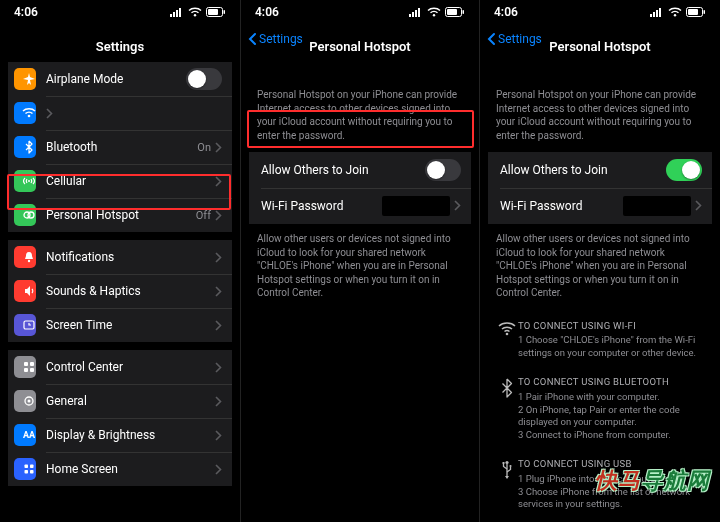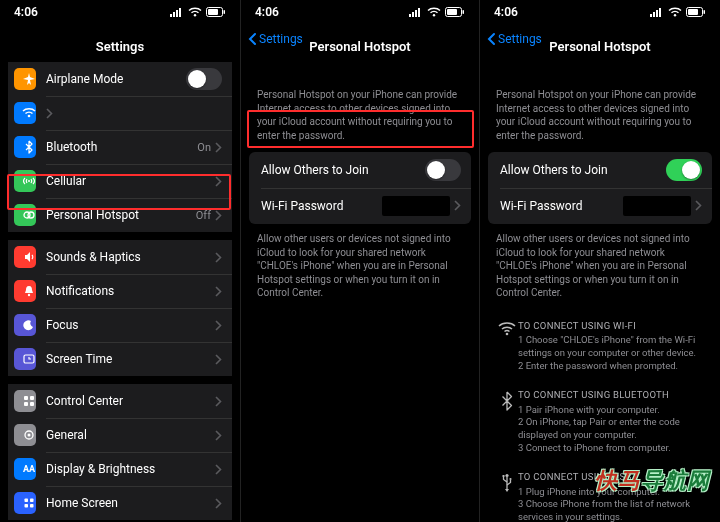--- a/index.html
+++ b/index.html
@@ -164,21 +164,21 @@
     font-size: 10px;
   }
   .hp-scroller::-webkit-scrollbar { width: 0; }
   .hp-desc {
     padding: 0 8px 10px 8px;
     line-height: 1.35;
     margin-top: 20px;
   }
   .hp-group {
     background: #1c1c1e;
-    border-radius: 6px;
+    border-radius: 0;
     overflow: hidden;
   }
   .hp-row {
     display: flex;
     align-items: center;
     height: 36px;
     padding: 0 10px 0 12px;
     position: relative;
   }
   .hp-row + .hp-row::before {
@@ -355,48 +355,37 @@
           <span class="chev"><svg width="7" height="11" viewBox="0 0 7 11">
                 <path d="M1 1 L5.5 5.5 L1 10" stroke="#5a5a5e" stroke-width="1.6" fill="none"></path>
               </svg></span>
         </div>
       </div>
 
       <div class="group">
         <div class="row">
           <div class="icon-box ic-red">
               <svg width="14" height="14" viewBox="0 0 14 14">
+                <path d="M7 2 C4.5 2 4 4 4 6 L3 9 H11 L10 6 C10 4 9.5 2 7 2 Z" fill="#fff"></path>
+                <circle cx="7" cy="11" r="1.2" fill="#fff"></circle>
+              </svg>
+            </div>
+          <span class="label">Notifications</span>
+          <span class="chev"><svg width="7" height="11" viewBox="0 0 7 11">
+                <path d="M1 1 L5.5 5.5 L1 10" stroke="#5a5a5e" stroke-width="1.6" fill="none"></path>
+              </svg></span>
+        </div>
+        <div class="row">
+          <div class="icon-box ic-red">
+              <svg width="14" height="14" viewBox="0 0 14 14">
                 <path d="M3 5 H5 L8 2 V12 L5 9 H3 Z" fill="#fff"></path>
                 <path d="M10 5 C11 6 11 8 10 9" stroke="#fff" stroke-width="1.2" fill="none"></path>
               </svg>
             </div>
           <span class="label">Sounds &amp; Haptics</span>
-          <span class="chev"><svg width="7" height="11" viewBox="0 0 7 11">
-                <path d="M1 1 L5.5 5.5 L1 10" stroke="#5a5a5e" stroke-width="1.6" fill="none"></path>
-              </svg></span>
-        </div>
-        <div class="row">
-          <div class="icon-box ic-red">
-              <svg width="14" height="14" viewBox="0 0 14 14">
-                <path d="M7 2 C4.5 2 4 4 4 6 L3 9 H11 L10 6 C10 4 9.5 2 7 2 Z" fill="#fff"></path>
-                <circle cx="7" cy="11" r="1.2" fill="#fff"></circle>
-              </svg>
-            </div>
-          <span class="label">Notifications</span>
-          <span class="chev"><svg width="7" height="11" viewBox="0 0 7 11">
-                <path d="M1 1 L5.5 5.5 L1 10" stroke="#5a5a5e" stroke-width="1.6" fill="none"></path>
-              </svg></span>
-        </div>
-        <div class="row">
-          <div class="icon-box ic-indigo">
-              <svg width="14" height="14" viewBox="0 0 14 14">
-                <path d="M9 3 A5 5 0 1 0 11 9 A4 4 0 0 1 9 3 Z" fill="#fff"></path>
-              </svg>
-            </div>
-          <span class="label">Focus</span>
           <span class="chev"><svg width="7" height="11" viewBox="0 0 7 11">
                 <path d="M1 1 L5.5 5.5 L1 10" stroke="#5a5a5e" stroke-width="1.6" fill="none"></path>
               </svg></span>
         </div>
         <div class="row">
           <div class="icon-box ic-indigo">
               <svg width="14" height="14" viewBox="0 0 14 14">
                 <rect x="2" y="3" width="10" height="8" rx="1.5" stroke="#fff" stroke-width="1.2" fill="none"></rect>
                 <path d="M7 5 V7 H9" stroke="#fff" stroke-width="1.2" fill="none"></path>
               </svg>
@@ -587,21 +576,20 @@
             <svg width="18" height="14" viewBox="0 0 18 14">
               <path d="M1 4 C5 0 13 0 17 4" stroke="#bbb" stroke-width="1.5" fill="none"></path>
               <path d="M4 7 C6.5 4.5 11.5 4.5 14 7" stroke="#bbb" stroke-width="1.5" fill="none"></path>
               <path d="M6.5 9.5 C8 8.2 10 8.2 11.5 9.5" stroke="#bbb" stroke-width="1.5" fill="none"></path>
               <circle cx="9" cy="12" r="1.3" fill="#bbb"></circle>
             </svg>
           </div>
         <div class="c-text">
           <div class="c-title">TO CONNECT USING WI-FI</div>
           <div class="c-step">1 Choose "CHLOE's iPhone" from the Wi-Fi settings on your computer or other device.</div>
-          <div class="c-step">2 Enter the password when prompted.</div>
         </div>
       </div>
 
       <div class="hp-connect">
         <div class="c-icon">
             <svg width="14" height="20" viewBox="0 0 14 20">
               <path d="M7 1 L11.5 5.5 L7 10 L11.5 14.5 L7 19 V1 M2.5 5.5 L11.5 14.5 M2.5 14.5 L11.5 5.5" stroke="#bbb" stroke-width="1.3" fill="none" stroke-linejoin="round"></path>
             </svg>
           </div>
         <div class="c-text">

